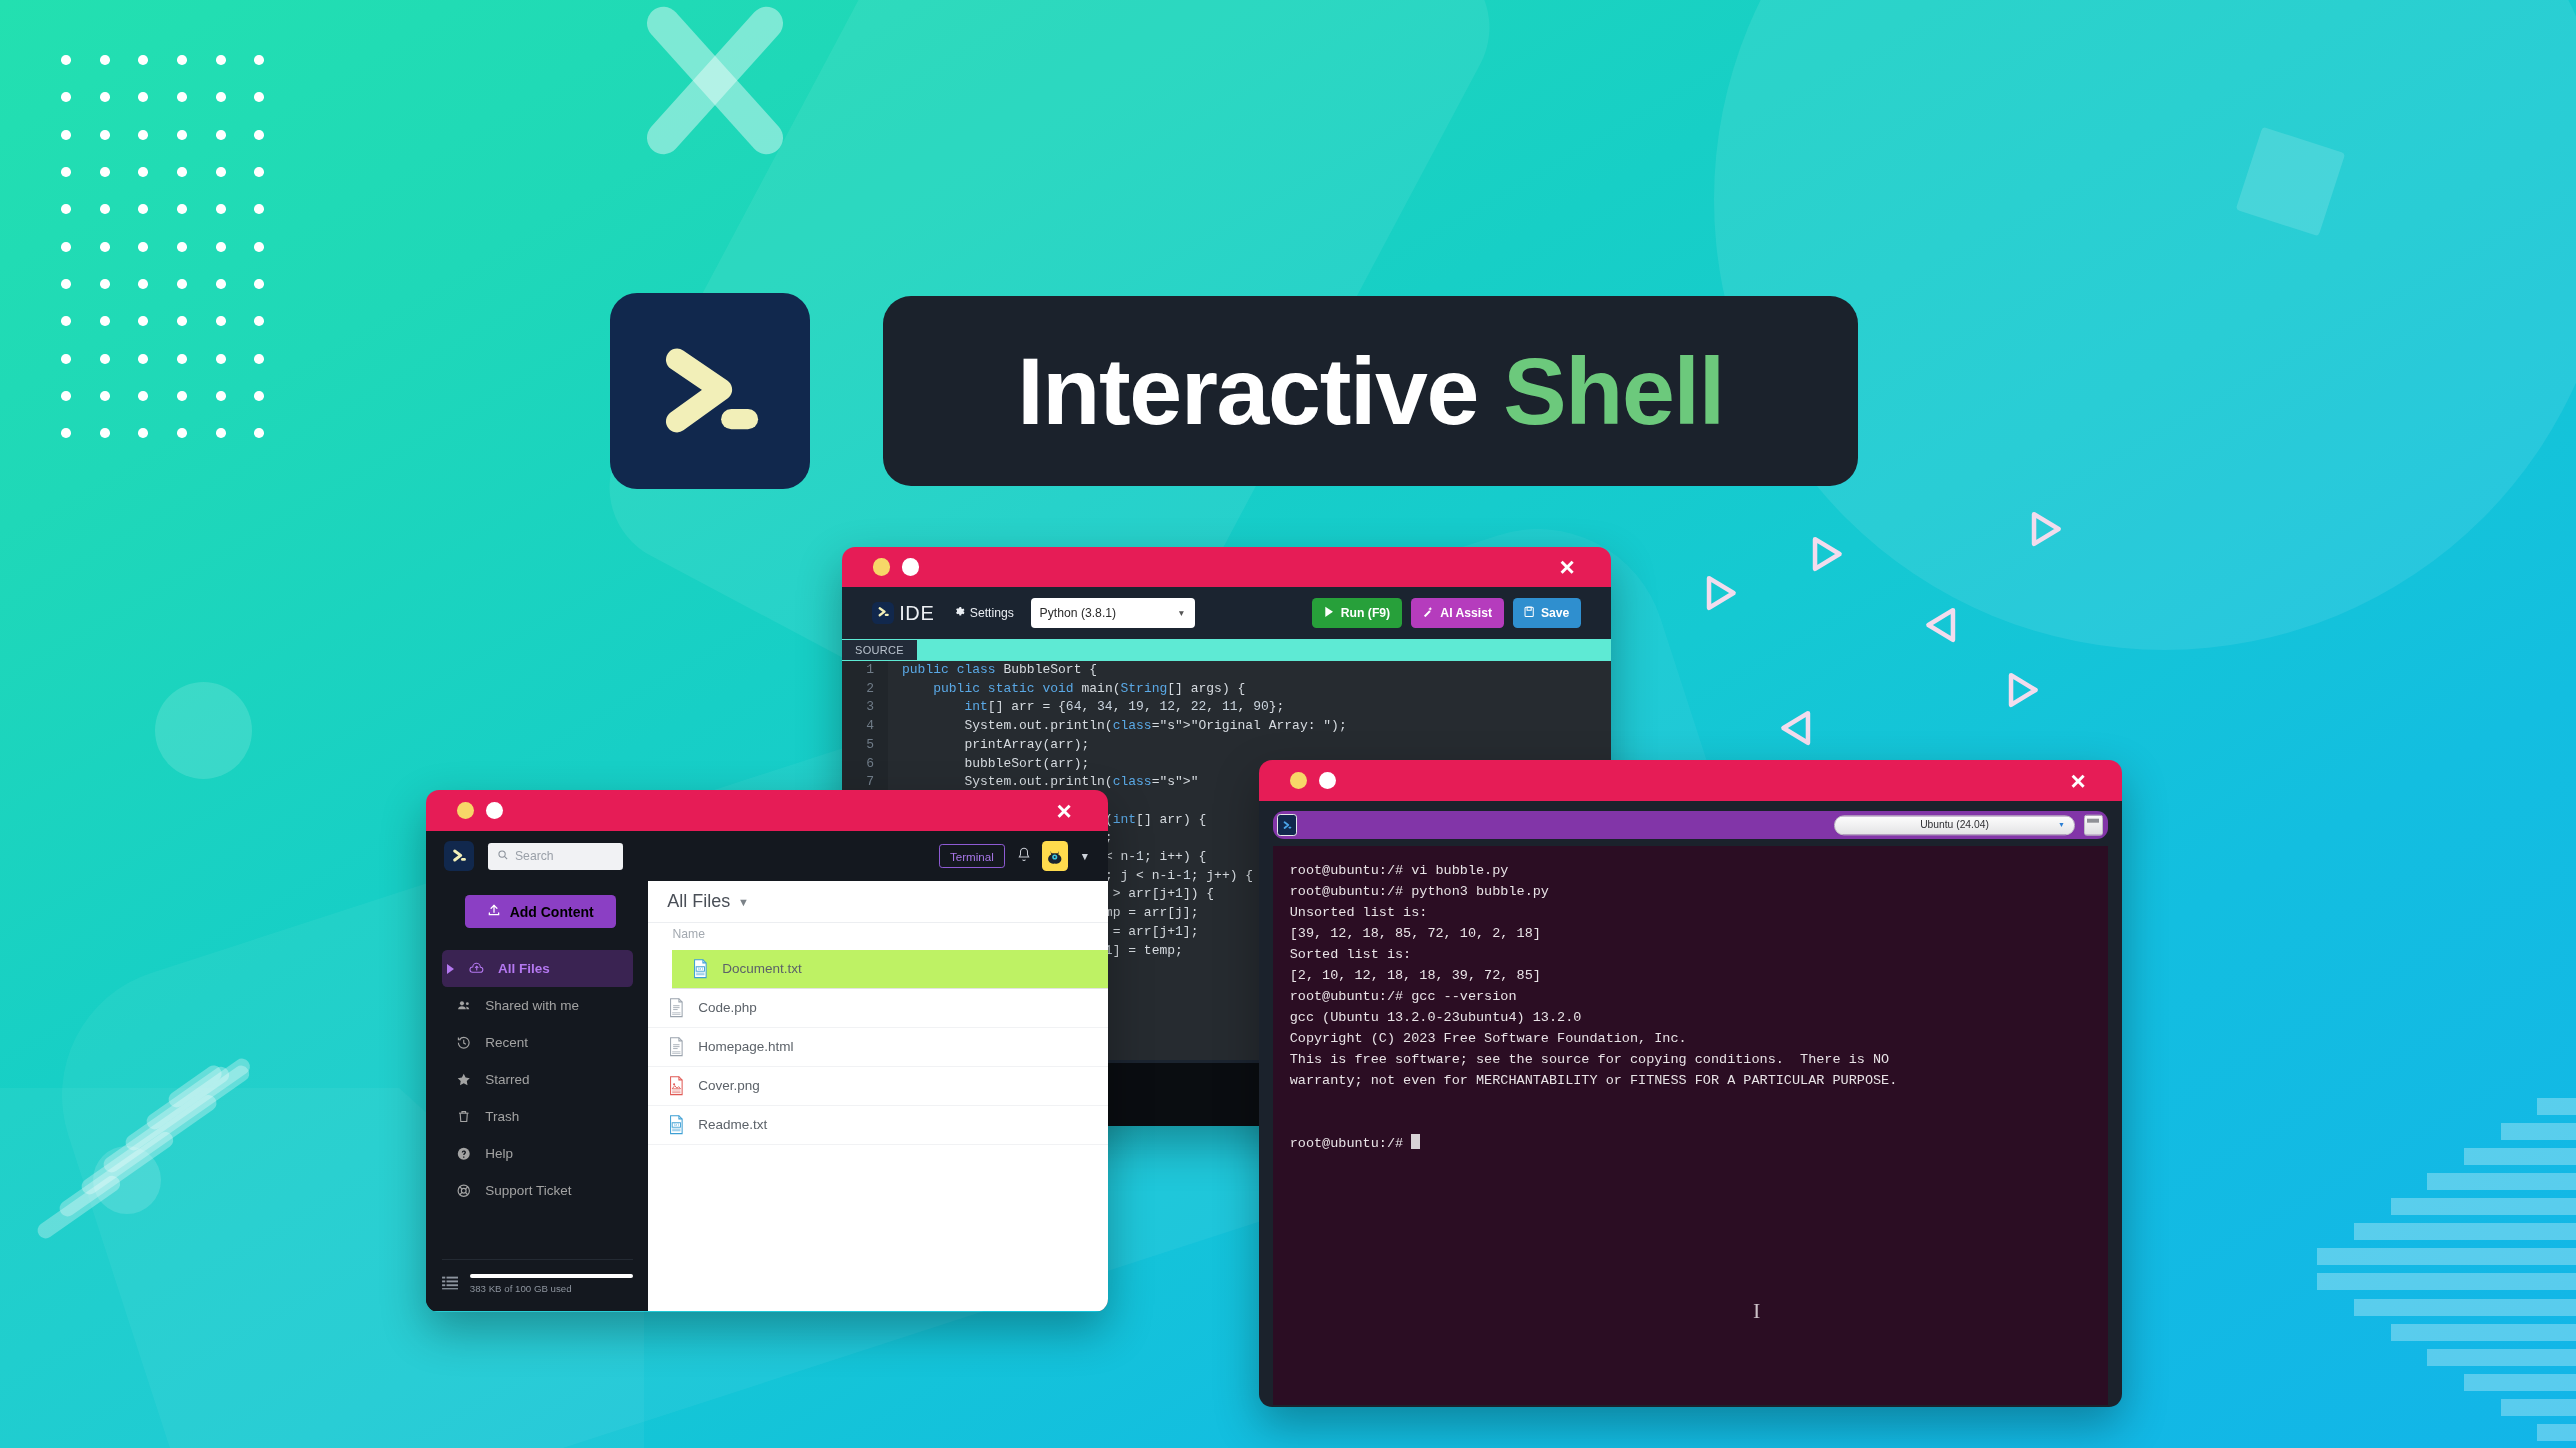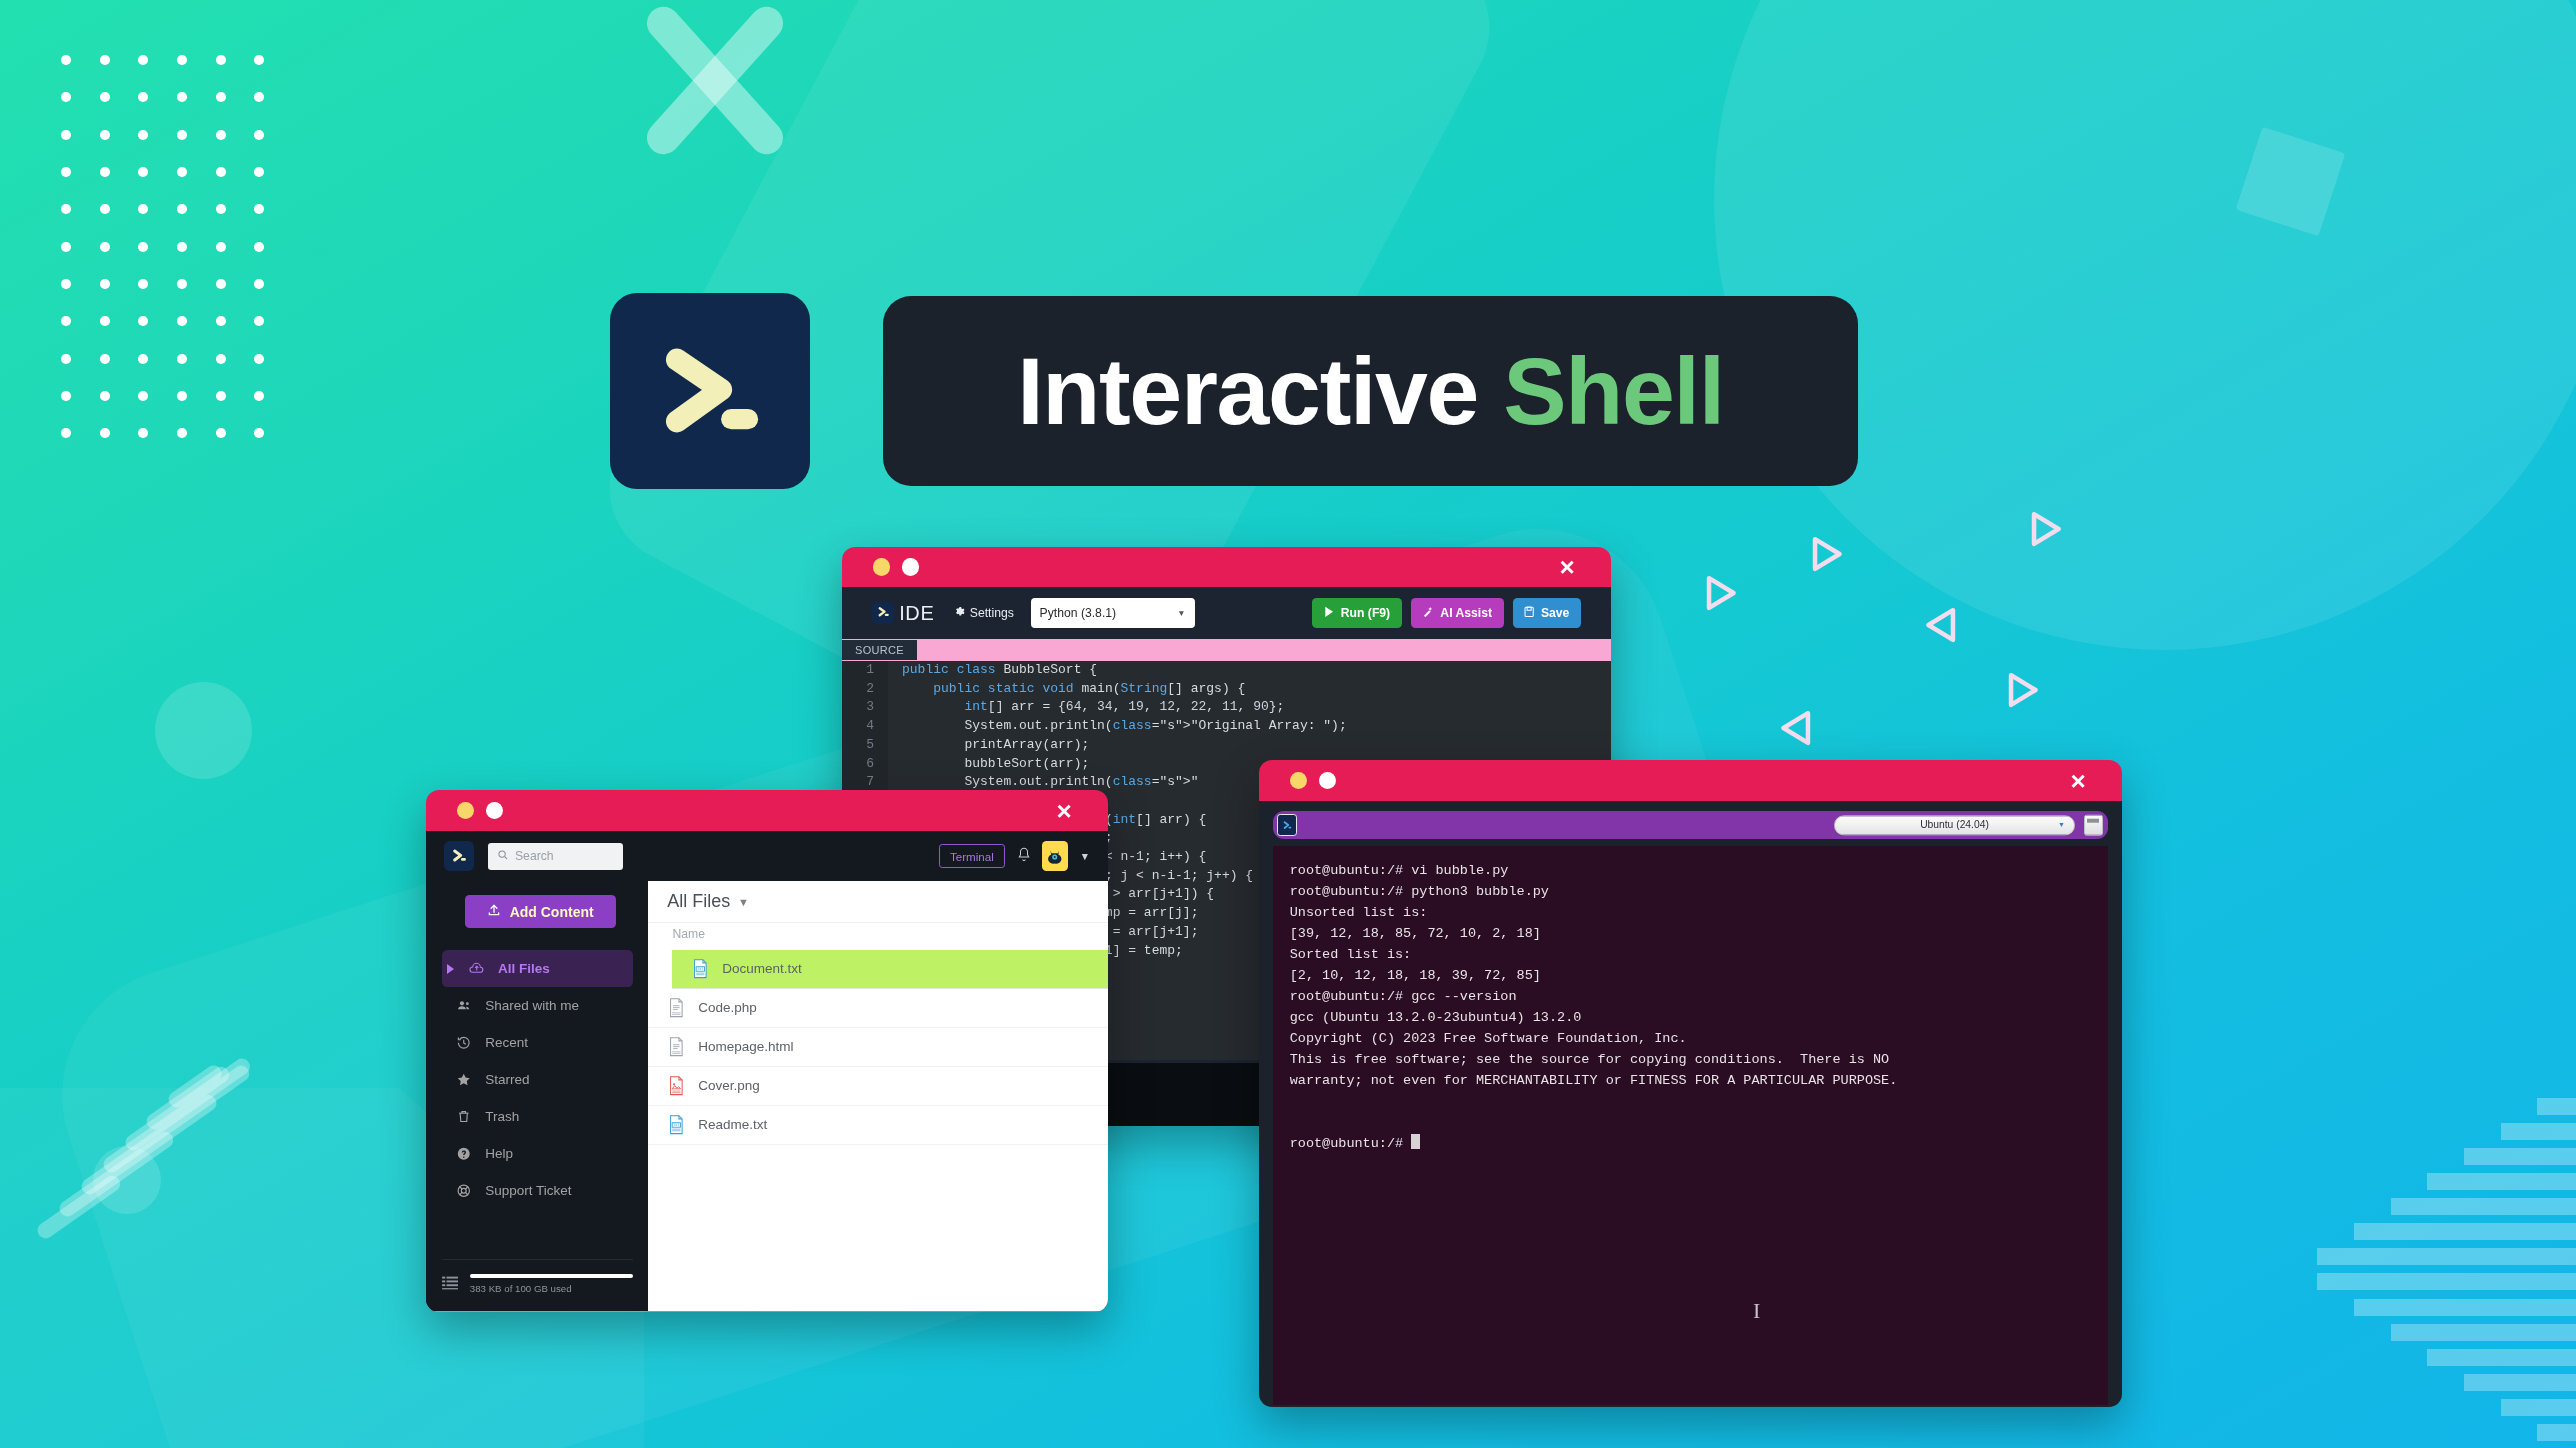--- a/index.html
+++ b/index.html
@@ -162,21 +162,21 @@
   .ide-btn{
     height:30px; border-radius:4.5px; display:flex; align-items:center;
     gap:6.4px; padding:0 11.6px; color:#fff; font-size:12.2px; font-weight:bold;
     cursor:pointer; white-space:nowrap;
   }
   .btn-run{ background:#27a03a; }
   .btn-ai{ background:#b53cbd; }
   .btn-save{ background:#2f8fcf; }
 
   .src-tab{
-    background:#f9a8d4; height:22px; display:flex; align-items:center;
+    background:#5eead4; height:22px; display:flex; align-items:center;
   }
   .src-tab span{
     background:#222b38; color:#b9c2cd; font-size:11px;
     padding:3.9px 13px 4.5px; letter-spacing:0.3px;
   }
   .code-area{
     background:#262b30; height:399px; font-family:"Liberation Mono", monospace;
     font-size:13px; line-height:18.7px; overflow:hidden; position:relative;
   }
   .code-row{ display:flex; }
@@ -220,21 +220,21 @@
     display:flex;align-items:center;justify-content:center;
   }
   .fm-avatar svg{ width:15.5px;height:16.7px;}
   .fm-caret{ color:#cdd2d9; font-size:10.3px; cursor:pointer;}
 
   .fm-side{
     width:222px; padding:64px 15.5px 0 15.5px; position:relative;
     background:#14181f;
   }
   .add-btn{
-    background:#8b3fc4; color:#fef9c3; border-radius:4.5px; height:33px;
+    background:#8b3fc4; color:#000000; border-radius:4.5px; height:33px;
     display:flex; align-items:center; justify-content:center; gap:9px;
     font-size:14px; font-weight:bold; margin:0 16.7px 22px 23px; cursor:pointer;
   }
   .add-btn svg{ width:14px;height:14px;}
   .nav-item{
     display:flex; align-items:center; gap:13px; height:37px;
     padding:0 14px; border-radius:5.2px; color:#a3a3a3; font-size:13.5px;
     cursor:pointer;
   }
   .nav-item .nav-ico{ width:16.7px; display:flex; justify-content:center; flex:none;}

